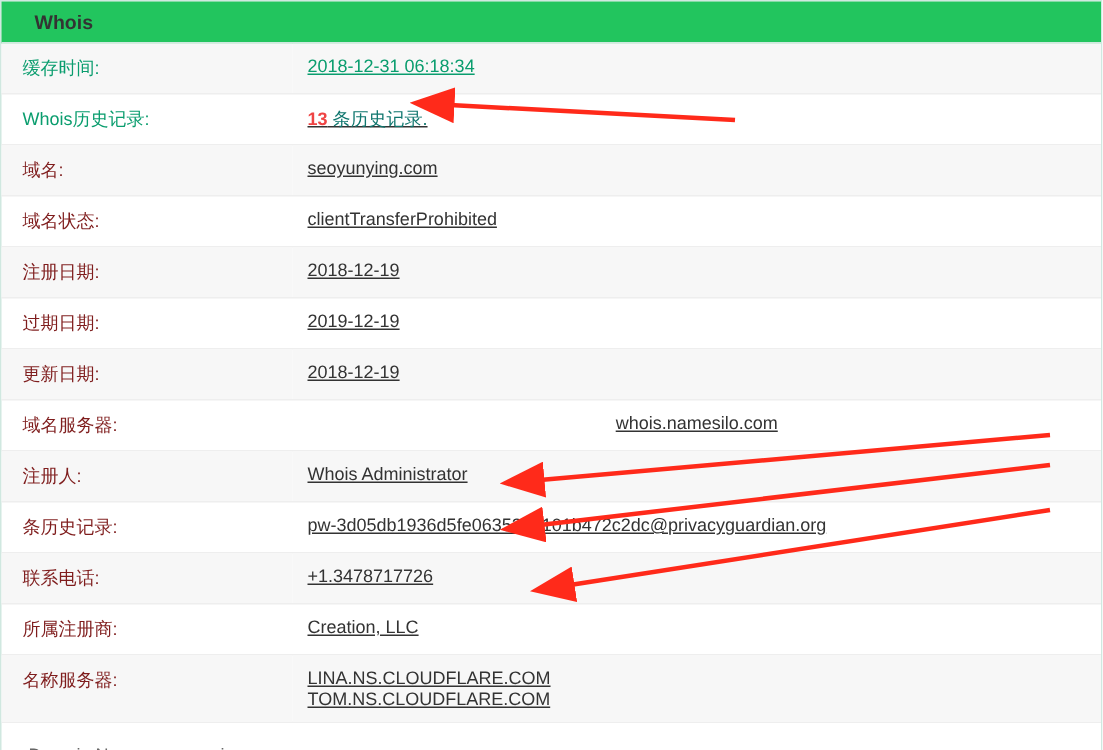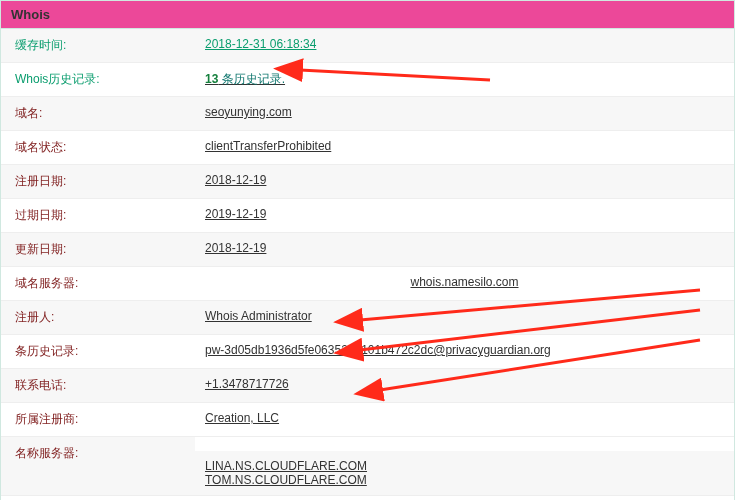--- a/index.html
+++ b/index.html
@@ -9,22 +9,22 @@
     font-size: 12px;
     background: #fff;
     color: #333;
     width: 735px;
   }
   .panel {
     border: 1px solid #d0e8e0;
     margin: 0;
   }
   .panel-header {
-    background: #ec4899;
-    padding: 6px 10px;
+    background: #22c55e;
+    padding: 6px 22px;
     font-weight: bold;
     font-size: 13px;
     color: #333;
     border-bottom: 1px solid #d0e8e0;
   }
   .row {
     display: flex;
     border-bottom: 1px solid #eee;
   }
   .row:nth-child(odd) .cell-value { background: #f7f7f7; }
@@ -35,21 +35,21 @@
     color: #7f1d1d;
     flex-shrink: 0;
   }
   .cell-label.green { color: #0a9d6e; }
   .cell-value {
     flex: 1;
     padding: 8px 10px;
     color: #333;
     text-decoration: underline;
   }
-  .cell-value .link-num { color: #15803d; font-weight: bold; text-align: center; }
+  .cell-value .link-num { color: #ef4444; font-weight: bold; text-align: center; }
   .cell-value.green { color: #0a9d6e; }
   .hist-link { color: #0f766e; cursor: pointer; }
   .raw-block {
     padding: 12px 18px;
     color: #666;
     font-size: 12px;
     line-height: 1.5;
     white-space: pre-line;
   }
   svg.annot {
@@ -110,21 +110,21 @@
         <div class="row">
           <div class="cell-label">联系电话:</div>
           <div class="cell-value" style="white-space: pre-line;">+1.3478717726</div>
         </div>
         <div class="row">
           <div class="cell-label">所属注册商:</div>
           <div class="cell-value" style="white-space: pre-line;">Creation, LLC</div>
         </div>
         <div class="row">
           <div class="cell-label">名称服务器:</div>
-          <div class="cell-value" style="white-space: pre-line; margin-top: 14px;">LINA.NS.CLOUDFLARE.COM
+          <div class="cell-value" style="white-space: pre-line;">LINA.NS.CLOUDFLARE.COM
 TOM.NS.CLOUDFLARE.COM</div>
         </div>
       </div>
     <div class="raw-block">Domain Name: seoyunying.com
 Registrar WHOIS Server: whois.namesilo.com
 Registrar URL: https://www.namesilo.com/
 Updated Date: 2018-12-19T07:00:00Z
 Creation Date: 2018-12-18T07:00:00Z
 Registrar Registration Expiration Date: 2019-12-18T07:00:00Z
 Registrar: NameSilo, LLC</div>

